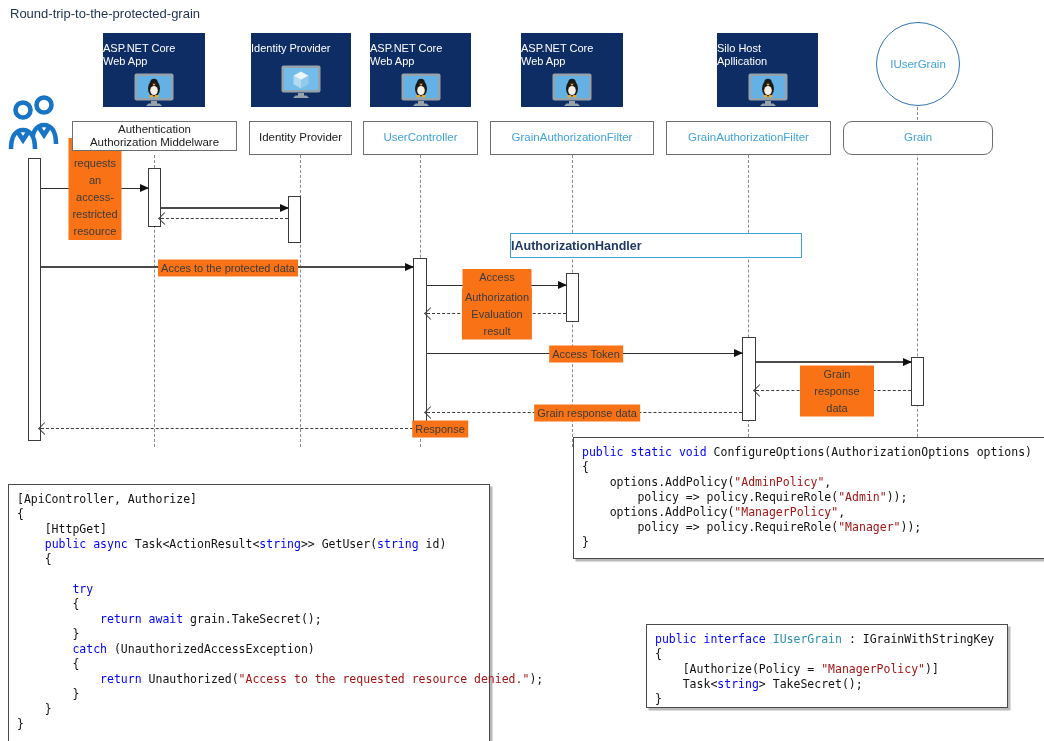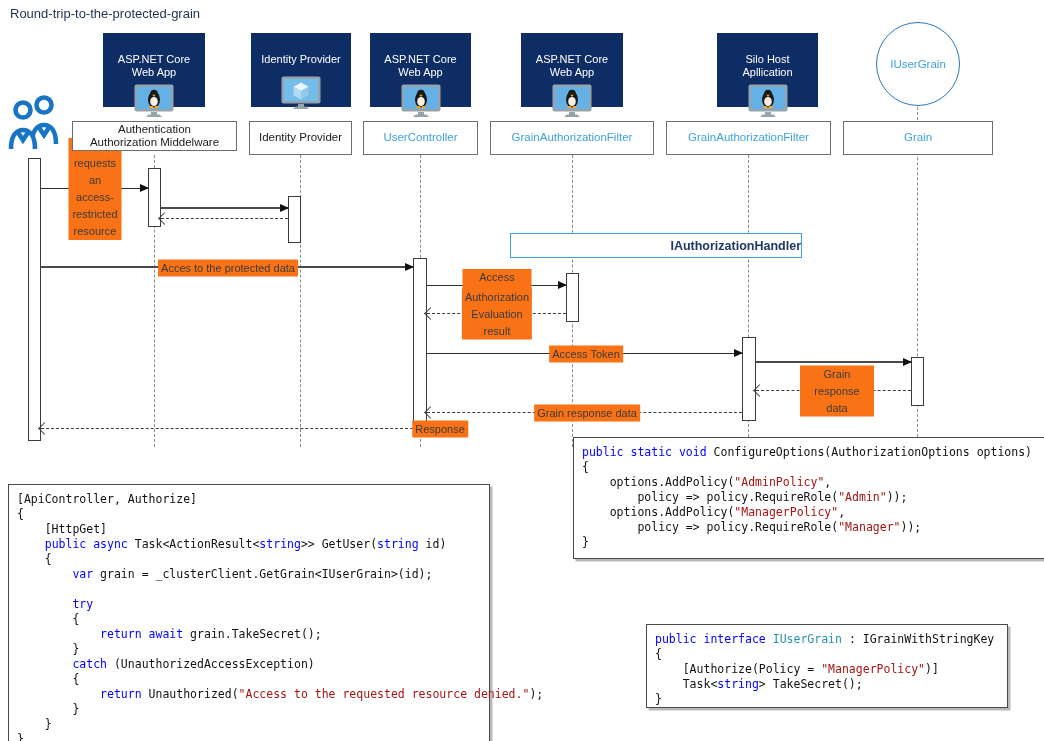--- a/index.html
+++ b/index.html
@@ -1,22 +1,22 @@
 <!DOCTYPE html>
 <html><head>
 <meta charset="utf-8">
 <style>
   html,body{margin:0;padding:0;background:#fff;}
   #canvas{position:relative;width:1044px;height:741px;background:#fff;overflow:hidden;
           font-family:"Liberation Sans", sans-serif;}
   .abs{position:absolute;}
   .title{font-size:13px;color:#1F3050;white-space:pre-line;}
   
-  .pbox{background:#0E2D64;color:#fff;text-align:center;font-size:11px;line-height:13px;
-        padding-top:20px;box-sizing:border-box;}
+  .pbox{background:#0E2D64;color:#fff;text-align:left;font-size:11px;line-height:13px;
+        padding-top:9px;box-sizing:border-box;}
   .pbox .plabel{white-space:pre-line;}
   .pbox svg{display:block;margin:5px auto 0;}
   .pcircle{border:1.4px solid #2E75B6;border-radius:50%;box-sizing:border-box;
            display:flex;align-items:center;justify-content:center;font-size:11.5px;color:#41A1DB;background:#fff;}
   
   .hbox{background:#fff;border:1.5px solid #6e6e6e;box-sizing:border-box;display:flex;
         align-items:center;justify-content:center;text-align:center;font-size:11.5px;line-height:13.5px;}
   .hbox .htxt{white-space:pre-line;}
   .c-black{color:#1a1a1a;} .c-blue{color:#3FA2DB;}
   
@@ -28,21 +28,21 @@
   .ln-s2{border-top:2px solid #4a4a4a;}
   .ln-d{border-top:1.4px dashed #3c3c3c;}
   .ah-r{position:absolute;right:-1px;top:-4.6px;width:0;height:0;border-style:solid;
         border-width:4.5px 0 4.5px 9px;border-color:transparent transparent transparent #111;}
   .ah-l{position:absolute;left:-1px;top:-4.6px;width:8px;height:8px;
         border-left:1.4px solid #3c3c3c;border-bottom:1.4px solid #3c3c3c;transform:rotate(45deg);}
   .mlabel{position:absolute;top:0;transform:translate(-50%,-50%);background:#f97316;
           padding:0 3px;font-size:11px;line-height:17px;color:#3b3b3b;text-align:center;white-space:pre-line;}
   
   .note{background:#fff;border:1.3px solid #41A1DB;box-sizing:border-box;display:flex;
-        align-items:center;justify-content:flex-end;font-size:12.5px;font-weight:bold;color:#1F3864;}
+        align-items:center;justify-content:flex-start;font-size:12.5px;font-weight:bold;color:#1F3864;}
   
   .code{background:#fff;border:1px solid #4a4a4a;box-shadow:2.5px 2.5px 0 #b9b9b9;
         box-sizing:border-box;padding:7px 8px;font-family:"DejaVu Sans Mono","Liberation Mono",monospace;
         font-size:11.5px;line-height:15px;color:#111;}
   .code div{white-space:pre;height:15px;}
   .tk-k{color:#0000FF;} .tk-y{color:#2B91AF;} .tk-s{color:#A31515;} .tk-p{color:#111;}
 </style>
 </head>
 <body>
 
@@ -214,31 +214,30 @@
   </div>
   <div class="abs hbox" style="left:363px;top:121px;width:115px;height:34px;">
     <span class="htxt c-blue">UserController</span>
   </div>
   <div class="abs hbox" style="left:490px;top:121px;width:164px;height:34px;">
     <span class="htxt c-blue">GrainAuthorizationFilter</span>
   </div>
   <div class="abs hbox" style="left:666px;top:121px;width:165px;height:34px;">
     <span class="htxt c-blue">GrainAuthorizationFilter</span>
   </div>
-  <div class="abs hbox" style="left:843px;top:121px;width:150px;height:34px;">
+  <div class="abs hbox" style="left:843px;top:121px;width:150px;height:34px;border-radius:9px;">
     <span class="htxt c-blue">Grain</span>
   </div>
 
   <div class="abs code" style="left:8px;top:452px;width:482px;height:285px;margin-top:32px;">
       <div><span class="tk-p">[ApiController, Authorize]</span></div>
       <div><span class="tk-p">{</span></div>
       <div><span class="tk-p">    [HttpGet]</span></div>
       <div><span class="tk-p">    </span><span class="tk-k">public async</span><span class="tk-p"> Task&lt;ActionResult&lt;</span><span class="tk-k">string</span><span class="tk-p">&gt;&gt; GetUser(</span><span class="tk-k">string</span><span class="tk-p"> id)</span></div>
       <div><span class="tk-p">    {</span></div>
-      <div><span class="tk-p">        </span><span class="tk-k">var</span><span class="tk-p"> grain = _clusterClient.GetGrain&lt;IUserGrain&gt;(id);</span></div>
       <div>&nbsp;</div>
       <div><span class="tk-p">        </span><span class="tk-k">try</span></div>
       <div><span class="tk-p">        {</span></div>
       <div><span class="tk-p">            </span><span class="tk-k">return await</span><span class="tk-p"> grain.TakeSecret();</span></div>
       <div><span class="tk-p">        }</span></div>
       <div><span class="tk-p">        </span><span class="tk-k">catch</span><span class="tk-p"> (UnauthorizedAccessException)</span></div>
       <div><span class="tk-p">        {</span></div>
       <div><span class="tk-p">            </span><span class="tk-k">return</span><span class="tk-p"> Unauthorized(</span><span class="tk-s">"Access to the requested resource denied."</span><span class="tk-p">);</span></div>
       <div><span class="tk-p">        }</span></div>
       <div><span class="tk-p">    }</span></div>

